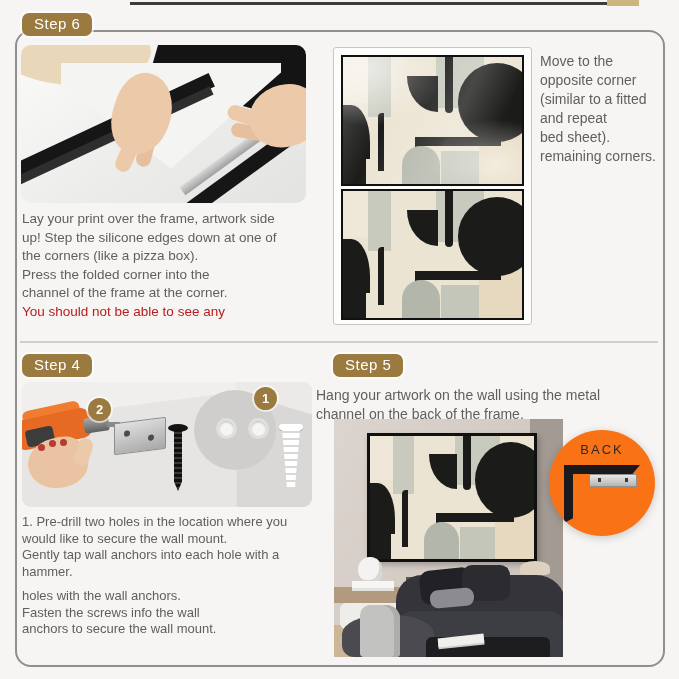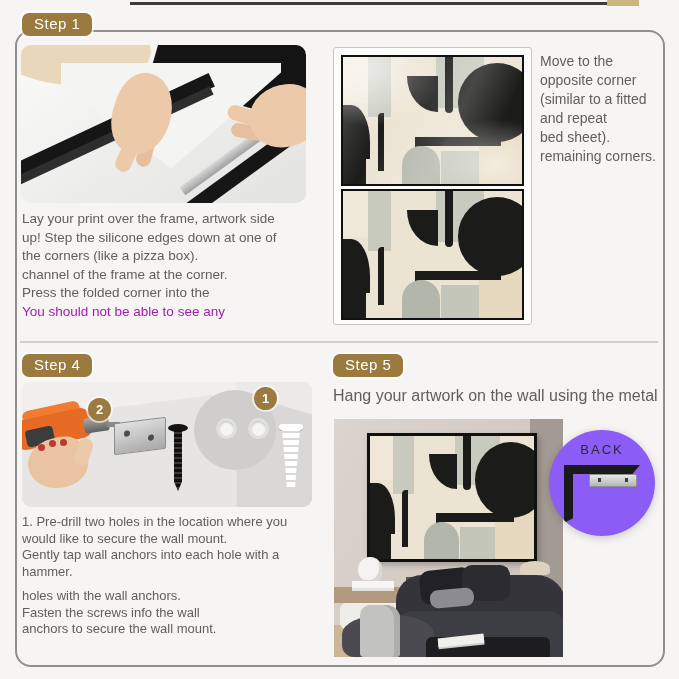--- a/index.html
+++ b/index.html
@@ -28,21 +28,21 @@
     box-shadow:0 0 0 2px rgba(255,255,255,.7);
     display:inline-block;
   }
   .num-badge{
     width:23px;height:23px;border-radius:50%;
     background:#9a7a3e;color:#fff;font-size:13px;font-weight:700;
     display:flex;align-items:center;justify-content:center;
     box-shadow:0 0 0 2px rgba(255,255,255,.6);
   }
   .body-text{font-size:13.5px;line-height:18.5px;white-space:nowrap;color:#5f5f5f;}
-  .tan{color:#a21caf;}
+  .tan{color:#b91c1c;}
 
   
   .photo3{
     left:21px;top:45px;width:285px;height:158px;border-radius:10px;overflow:hidden;
     background:linear-gradient(145deg,#fbfbfa 0%,#ececea 55%,#e3e3e1 100%);
   }
   .p3-beige{left:-20px;top:-26px;width:150px;height:66px;border-radius:50%;background:#e9d7ba;}
   .p3-print{left:138px;top:-42px;width:190px;height:104px;background:#141414;transform:rotate(16deg);}
   .p3-mat{left:40px;top:18px;width:220px;height:120px;background:#f4f4f2;transform:rotate(0deg);
           clip-path:polygon(0 18%,50% 88%,100% 8%,100% 0,0 0);}
@@ -129,37 +129,37 @@
   .r-pillow{left:96px;top:170px;width:44px;height:18px;background:#8c8c90;border-radius:8px;transform:rotate(-5deg);}
   .r-seat{left:62px;top:192px;width:170px;height:46px;background:#3d3d44;border-radius:18px 18px 0 0;}
   .r-pouf{left:8px;top:196px;width:92px;height:42px;background:#4a4a50;border-radius:45% 45% 12px 12px;}
   .r-throw{left:26px;top:186px;width:40px;height:52px;background:#c2c2c0;border-radius:10px 14px 4px 4px;box-shadow:inset -6px 0 0 #adadab;}
   .r-table{left:92px;top:218px;width:124px;height:20px;background:#1d1d1f;border-radius:6px 6px 0 0;}
   .r-mag{left:104px;top:217px;width:46px;height:9px;background:#f0efec;transform:rotate(-6deg);box-shadow:0 2px 0 #cfcec9;}
 
   
   .back-circle{
     left:549px;top:430px;width:106px;height:106px;border-radius:50%;
-    background:#8b5cf6;box-shadow:0 2px 8px rgba(0,0,0,.18);overflow:hidden;
+    background:#f97316;box-shadow:0 2px 8px rgba(0,0,0,.18);overflow:hidden;
   }
   .back-label{left:0;top:12px;width:100%;text-align:center;font-size:13px;letter-spacing:2px;color:#2b2b2b;font-weight:500;}
   .bk-hbar{left:15px;top:35px;width:76px;height:9px;background:#1a1a1c;clip-path:polygon(0 0,100% 0,90% 100%,0 100%);}
   .bk-vbar{left:15px;top:35px;width:9px;height:58px;background:#1a1a1c;clip-path:polygon(0 0,100% 0,100% 92%,0 100%);}
   .bk-bracket{left:40px;top:44px;width:46px;height:11px;background:linear-gradient(#e8e8e8,#b5b5b5);border:1px solid #909090;border-radius:1px;}
   .bk-screw{position:absolute;top:3px;width:3px;height:4px;background:#3c3c3c;}
 </style>
 </head>
 <body>
 
 <div class="abs top-remnant"></div>
 <div class="abs top-remnant-tan"></div>
 <div class="abs frame-border"></div>
 <div class="abs divider"></div>
 
-<div class="abs step-badge" style="left:22px;top:13px;">Step 1</div>
+<div class="abs step-badge" style="left:22px;top:13px;">Step 6</div>
 
 <div class="abs photo3">
   <div class="abs p3-beige"></div>
   <div class="abs p3-print"></div>
   <div class="abs p3-mat"></div>
   <div class="abs p3-arm-l"></div>
   <div class="abs p3-arm-l2"></div>
   <div class="abs p3-chan"></div>
   <div class="abs p3-arm-r"></div>
   <div class="abs p3-f1"></div>
@@ -167,22 +167,22 @@
   <div class="abs p3-hand1"></div>
   <div class="abs p3-f3"></div>
   <div class="abs p3-f4"></div>
   <div class="abs p3-hand2"></div>
 </div>
 
 <div class="abs body-text" style="left:22px;top:210px;">
   <div>Lay your print over the frame, artwork side</div>
   <div>up! Step the silicone edges down at one of</div>
   <div>the corners (like a pizza box).</div>
+  <div>Press the folded corner into the</div>
   <div>channel of the frame at the corner.</div>
-  <div>Press the folded corner into the</div>
   <div class="tan">You should not be able to see any</div>
 </div>
 
 <div class="abs panel-box">
   <div class="abs art-panel" style="left:7px;top:7px;width:179px;height:127px;">
     <div class="art">
       <div class="a-cream-l"></div>
         <div class="a-sage-tl"></div>
         <div class="a-sage-tr"></div>
       <div class="a-sage-b"></div>
@@ -270,22 +270,23 @@
   <div>hammer.</div>
 </div>
 <div class="abs body-text" style="left:22px;top:588px;font-size:13px;line-height:16.5px;">
   <div>holes with the wall anchors.</div>
   <div>Fasten the screws info the wall</div>
   <div>anchors to secure the wall mount.</div>
 </div>
 
 <div class="abs step-badge" style="left:333px;top:354px;">Step 5</div>
 
-<div class="abs body-text" style="left:333px;top:386px;font-size:16px;line-height:19px;">
+<div class="abs body-text" style="left:316px;top:386px;font-size:14px;line-height:19px;">
   <div>Hang your artwork on the wall using the metal</div>
+  <div>channel on the back of the frame.</div>
 </div>
 
 <div class="abs room">
   <div class="r-band"></div>
   <div class="r-frame">
     <div class="art">
       <div class="a-cream-l"></div>
         <div class="a-sage-tl"></div>
         <div class="a-sage-tr"></div>
       <div class="a-sage-b"></div>

